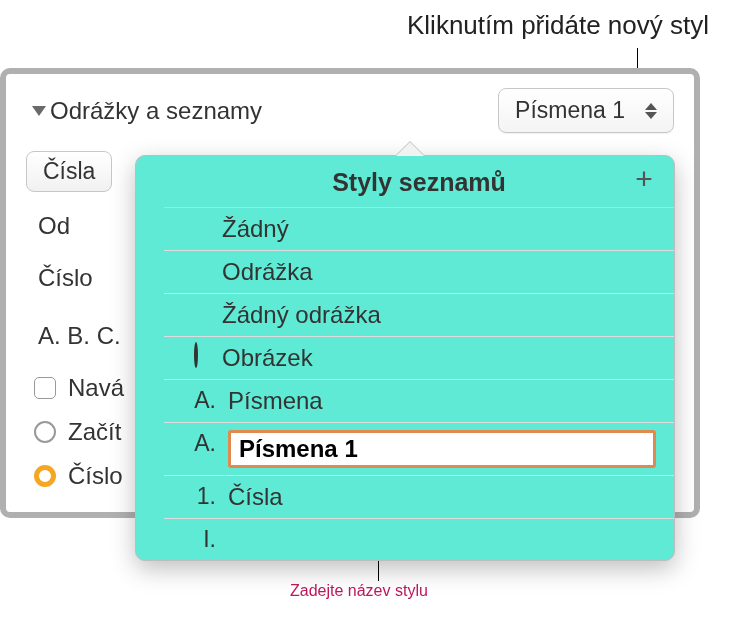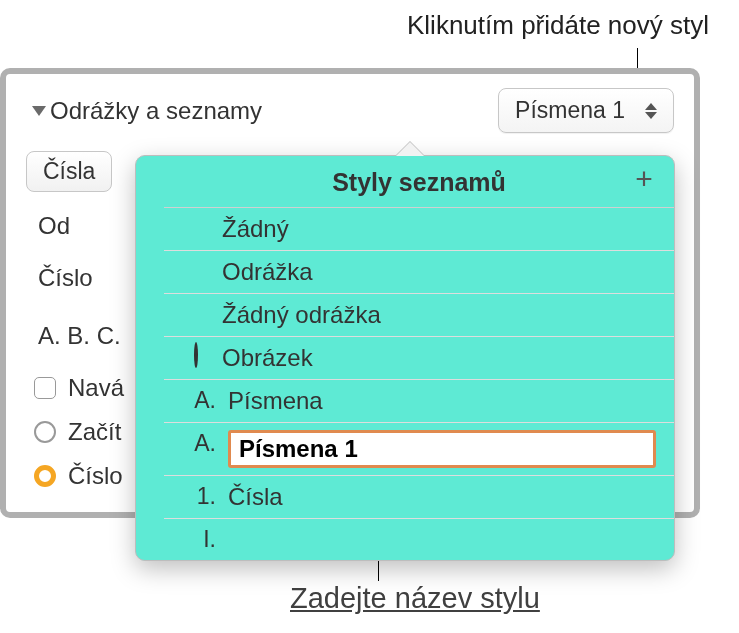--- a/index.html
+++ b/index.html
@@ -151,21 +151,21 @@
     .edit-input {
       width:100%; border:none; outline:none; font-size:24px; font-weight:600; background:transparent;
     }
     .callout-bottom-line {
       position:absolute;
       top:447px; left:378px; width:1px; height:134px; background:#000;
     }
     .callout-bottom {
       position:absolute;
       top:582px; left:290px;
-      font-size:29px; color:#404040;text-decoration:underline;
+      font-size:16px; color:#be185d;
     }
   </style>
 </head>
 <body>
 
 <div class="callout-top">Kliknutím přidáte nový styl</div>
 <div class="callout-top-line"></div>
 
 <div class="panel-wrap">
   <div class="row1">

